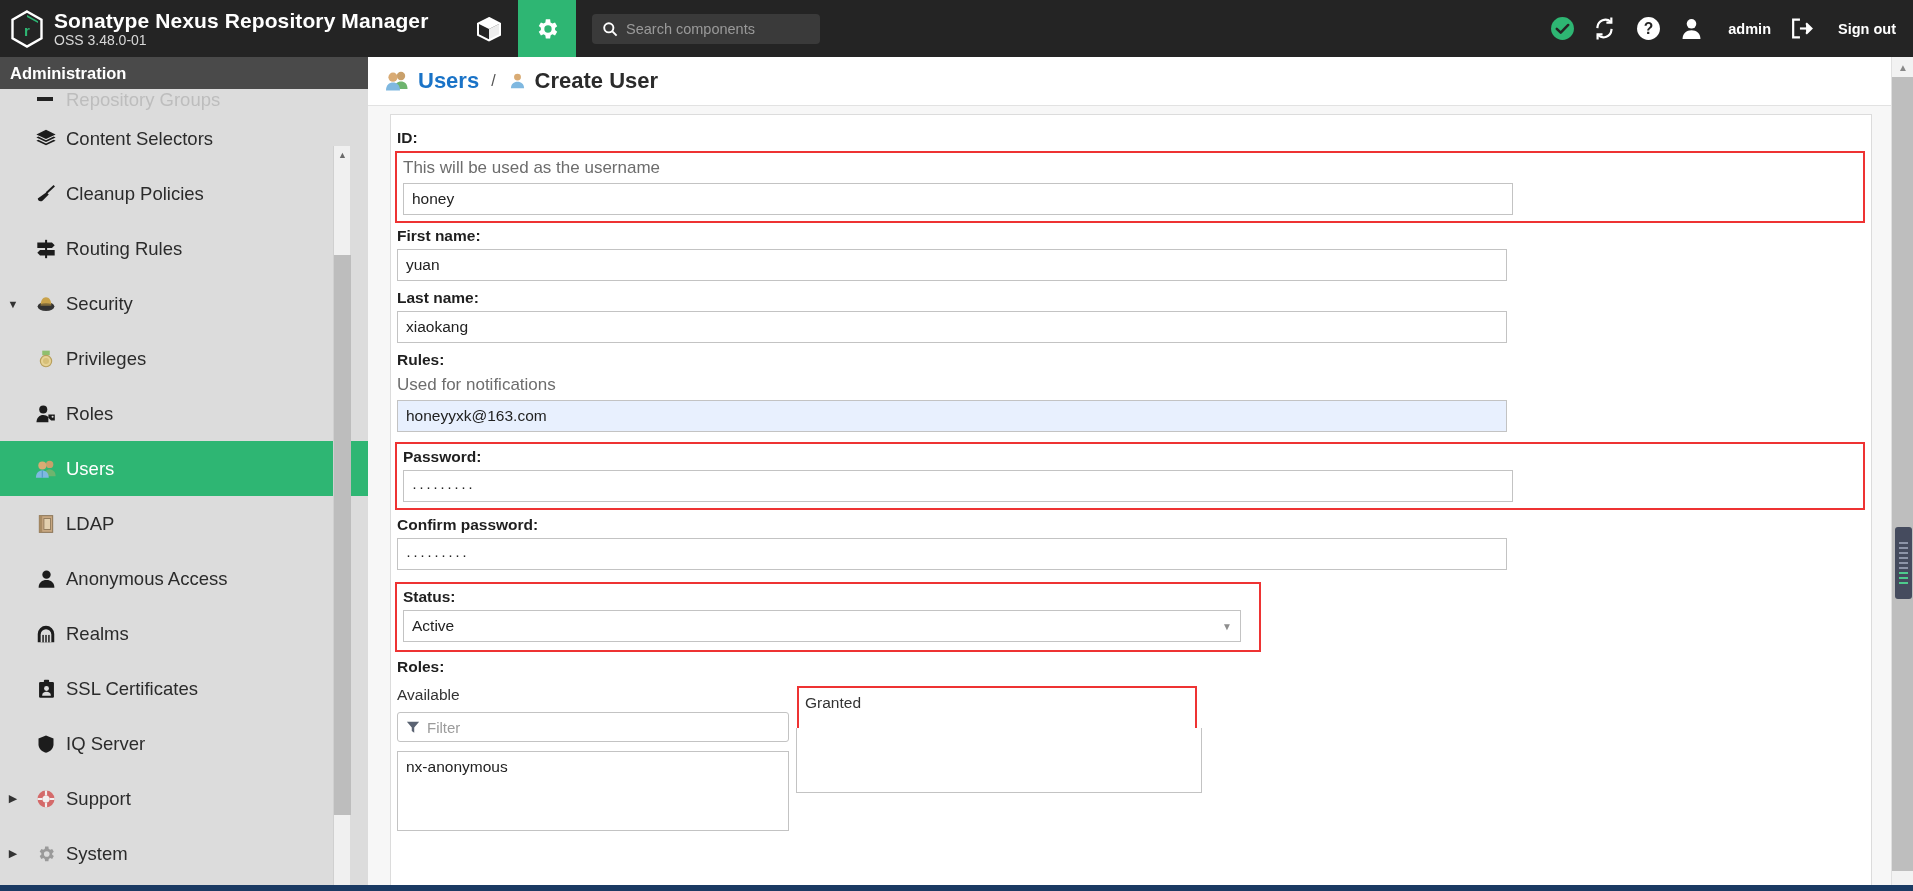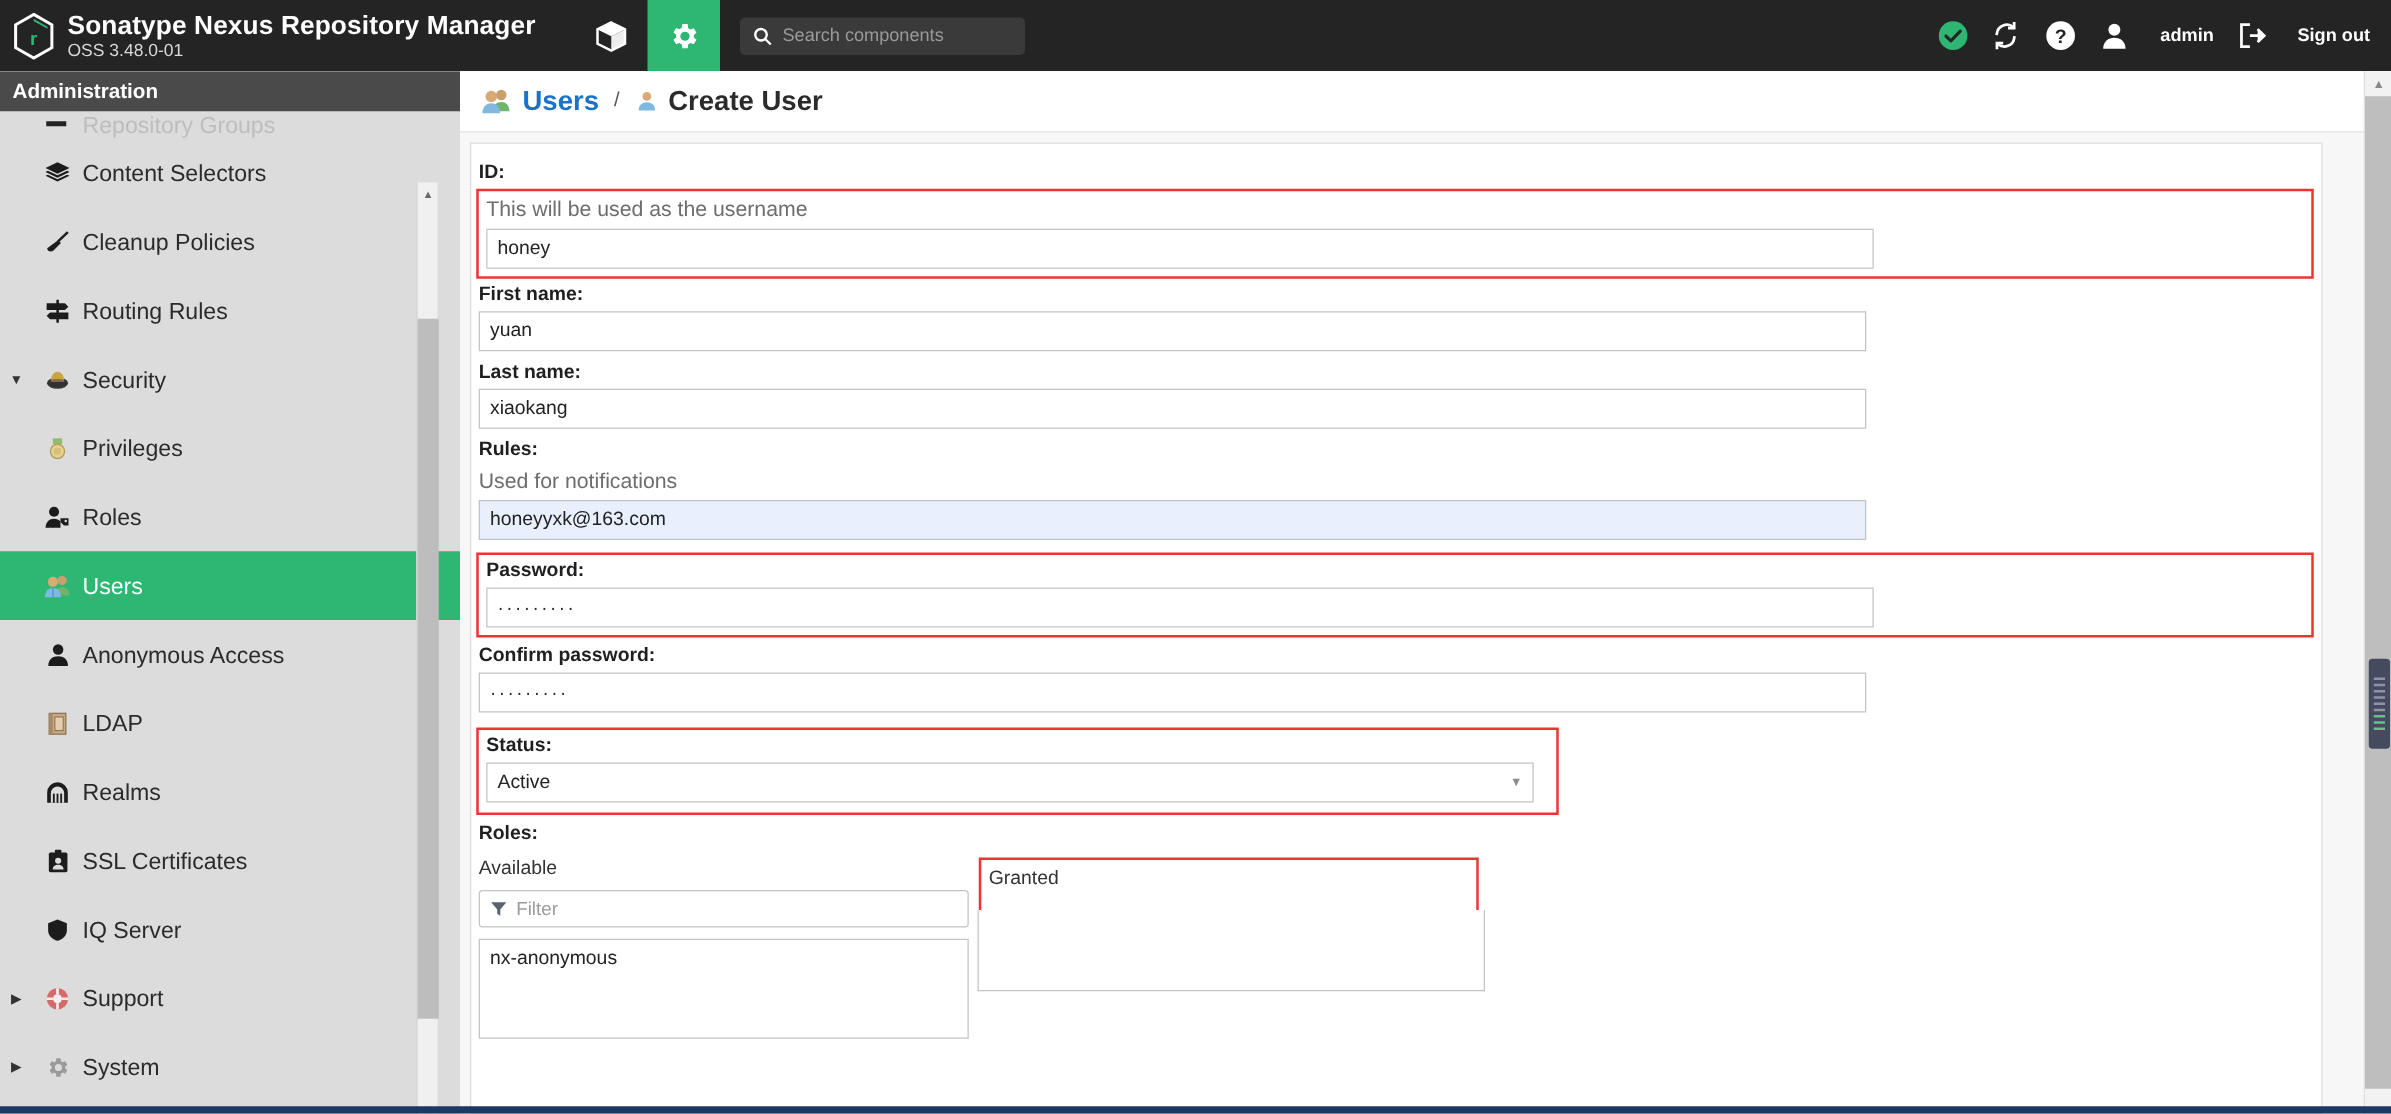--- a/index.html
+++ b/index.html
@@ -119,21 +119,21 @@
     padding-left: 16px;
     border-bottom: 1px solid #e2e2e2;
     width: 1545px;
   }
   .crumb-ico { font-size: 20px; margin-right: 8px; display: flex; align-items: center; }
   .crumb-link { color: #1a73c7; font-size: 22px; font-weight: bold; cursor: pointer; }
   .crumb-sep { color: #555; font-size: 16px; margin: 0 12px; }
   .crumb-cur { color: #2b2b2b; font-size: 22px; font-weight: bold; }
 
   .panel {
-    position: absolute; top: 57px; left: 8px;
+    position: absolute; top: 57px; left: 22px;
     width: 1482px; height: 777px;
     background: #ffffff;
     border: 1px solid #dcdcdc;
     overflow: hidden;
   }
   .form { padding: 14px 0 0 0; position: relative; }
 
   .fld-label {
     font-size: 15.5px; font-weight: bold; color: #1f1f1f;
     padding: 0 0 4px 6px;
@@ -415,38 +415,38 @@
             <path d="M2 21.5 C2 16.2 5.2 13.6 9 13.6 C12.8 13.6 16 16.2 16 21.5 Z" fill="#7fb8e0"></path>
             <path d="M9 13.6 L9 21.5" stroke="#5a9ccb" stroke-width="1.4"></path>
           </svg>
         </span>
         <span class="nav-lbl">Users</span>
       </div>
 
       <div class="nav-item">
         <span class="nav-indent"></span>
         <span class="nav-ico">
-          <svg width="21" height="22" viewBox="0 0 24 24" fill="#1c1c1c">
-            <circle cx="12" cy="7" r="4.8"></circle>
-            <path d="M3 22 C3 16 7 13.2 12 13.2 C17 13.2 21 16 21 22 Z"></path>
-          </svg>
-        </span>
-        <span class="nav-lbl">Anonymous Access</span>
-      </div>
-
-      <div class="nav-item">
-        <span class="nav-indent"></span>
-        <span class="nav-ico">
           <svg width="20" height="22" viewBox="0 0 24 24">
             <rect x="4" y="2" width="16" height="20" fill="#c8a882" stroke="#8a7355" stroke-width="1.2"></rect>
             <rect x="4" y="2" width="3.4" height="20" fill="#a88a62"></rect>
             <rect x="9.5" y="5.5" width="8" height="13" fill="#e3cfae" stroke="#8a7355" stroke-width="1"></rect>
           </svg>
         </span>
         <span class="nav-lbl">LDAP</span>
+      </div>
+
+      <div class="nav-item">
+        <span class="nav-indent"></span>
+        <span class="nav-ico">
+          <svg width="21" height="22" viewBox="0 0 24 24" fill="#1c1c1c">
+            <circle cx="12" cy="7" r="4.8"></circle>
+            <path d="M3 22 C3 16 7 13.2 12 13.2 C17 13.2 21 16 21 22 Z"></path>
+          </svg>
+        </span>
+        <span class="nav-lbl">Anonymous Access</span>
       </div>
 
       <div class="nav-item">
         <span class="nav-indent"></span>
         <span class="nav-ico">
           <svg width="22" height="22" viewBox="0 0 24 24" fill="#1c1c1c">
             <path d="M3 21 L3 12 A9 9 0 0 1 21 12 L21 21 Z"></path>
             <path d="M6.2 21 L6.2 12.6 A5.8 5.8 0 0 1 17.8 12.6 L17.8 21" fill="#dcdcdc"></path>
             <rect x="8" y="13" width="1.6" height="8" fill="#1c1c1c"></rect>
             <rect x="11.2" y="13" width="1.6" height="8" fill="#1c1c1c"></rect>

